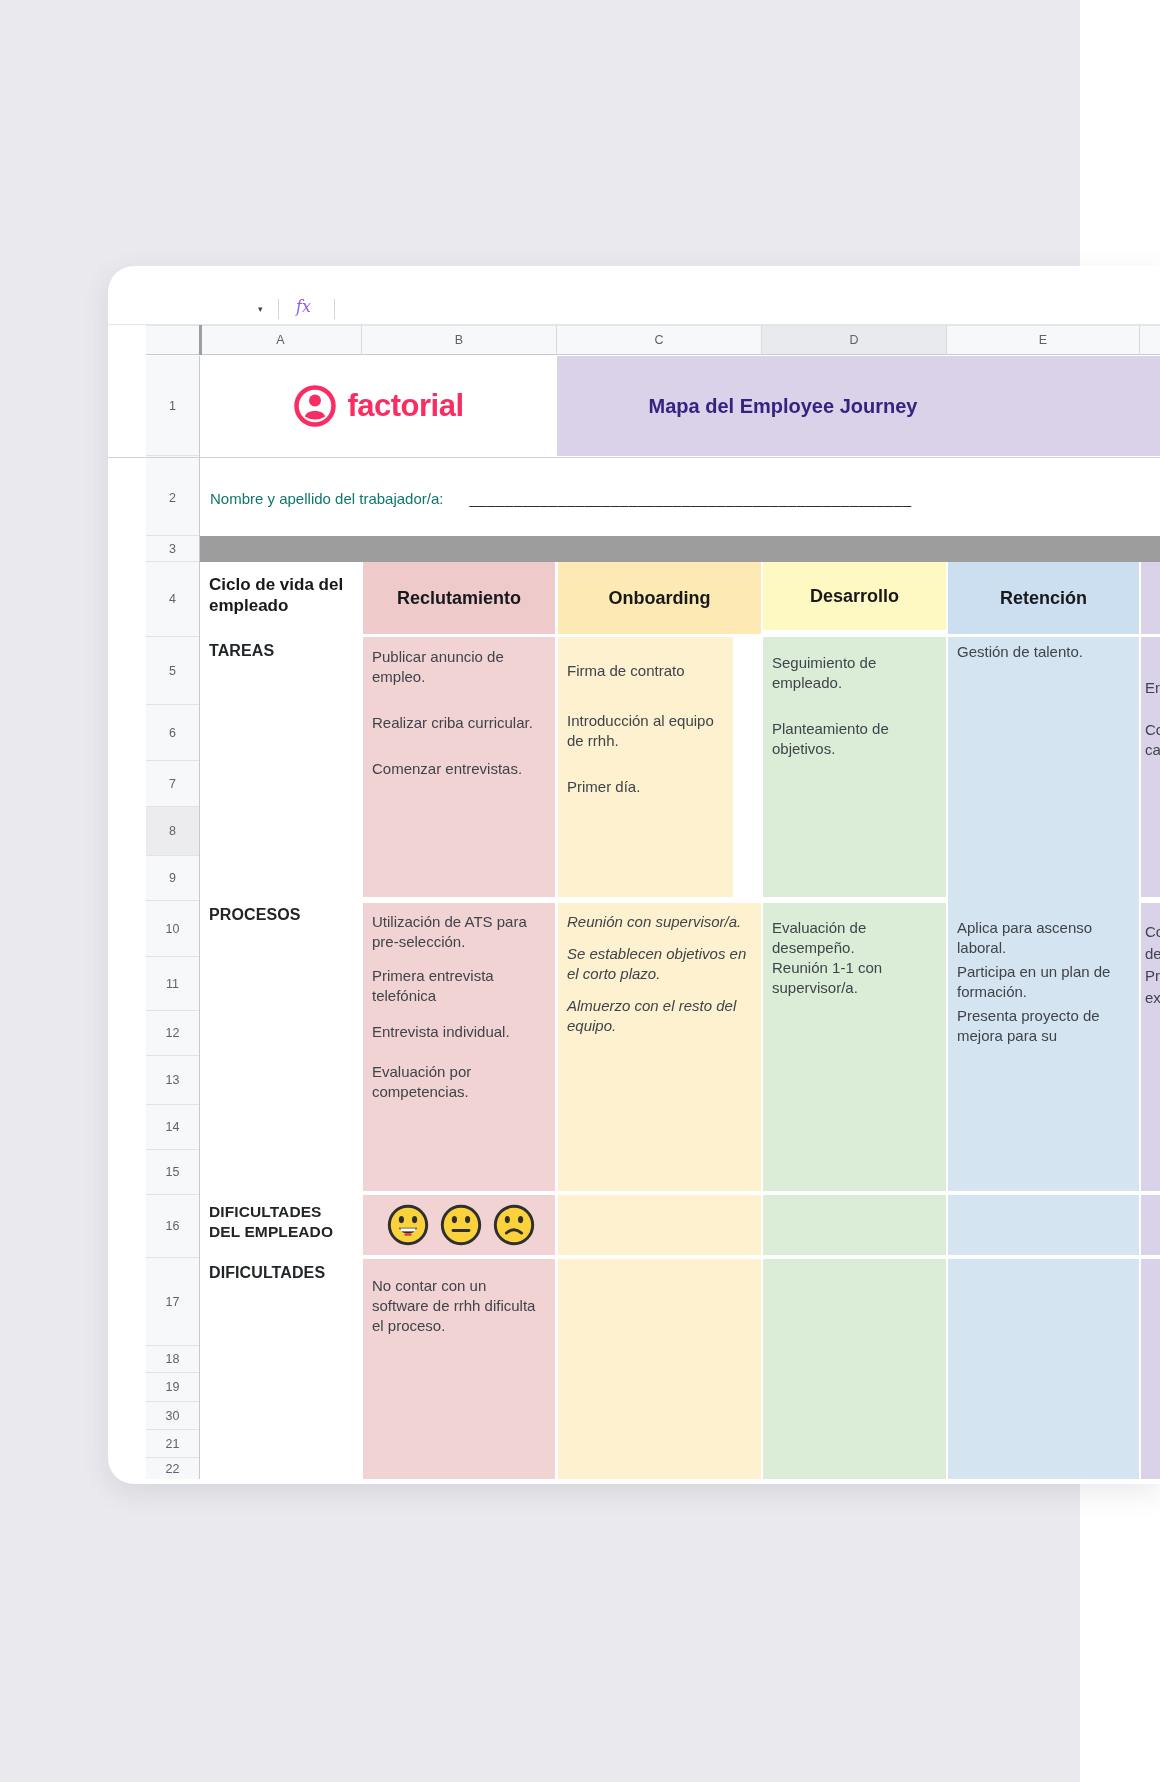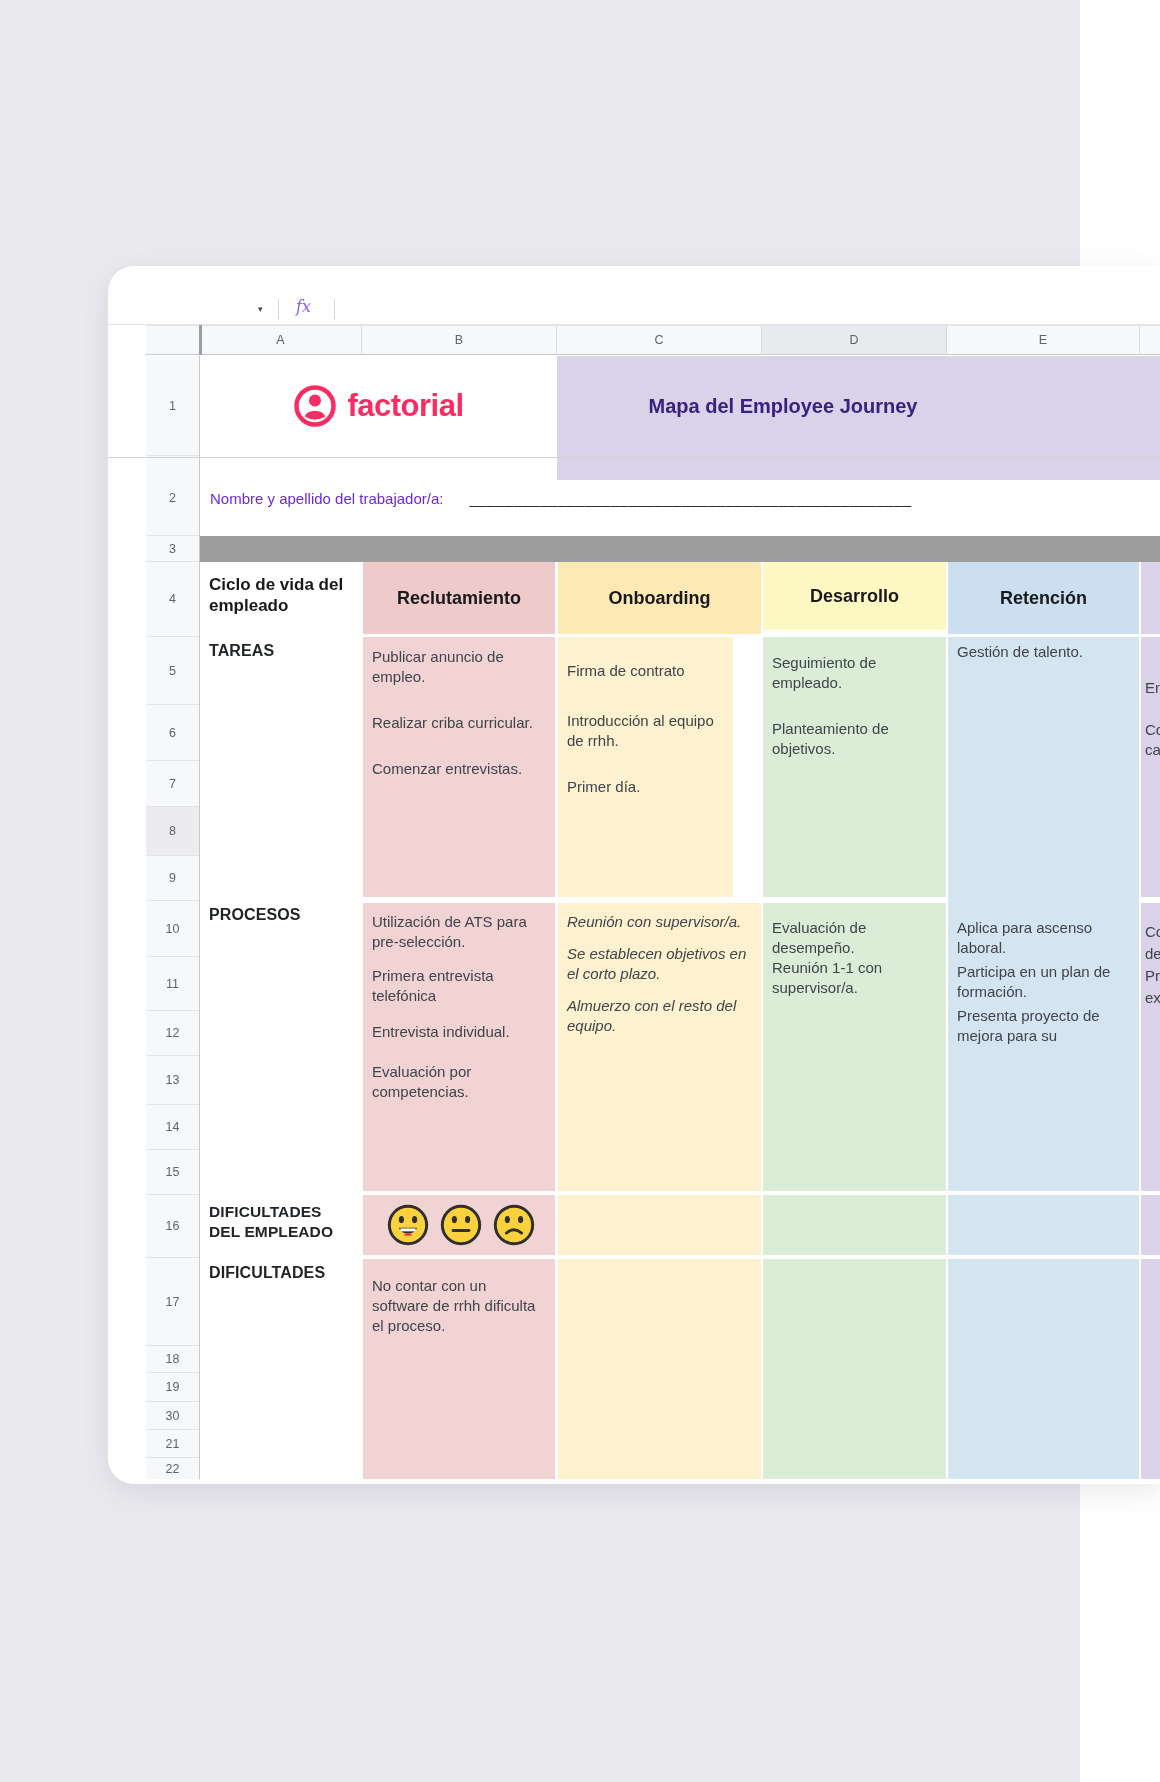--- a/index.html
+++ b/index.html
@@ -99,29 +99,29 @@
   <div class="gridcell" style="left:92px;top:90px;width:357px;height:100px;display:flex;align-items:center;justify-content:center;">
     <span class="abs" style="position:static;display:flex;align-items:center;">
       <svg width="44" height="44" viewBox="0 0 44 44">
         <circle cx="22" cy="22" r="18.5" fill="none" stroke="#fa2d63" stroke-width="4.5"></circle>
         <circle cx="22" cy="16.5" r="6" fill="#fa2d63"></circle>
         <path d="M11.8 32.5c2-7.2 18.4-7.2 20.4 0a18.5 18.5 0 0 1-20.4 0z" fill="#fa2d63"></path>
       </svg>
       <span class="brand-text">factorial</span>
     </span>
   </div>
-  <div class="gridcell" style="left:449px;top:90px;width:603px;height:124px;background:#d9d2e9;">
+  <div class="gridcell" style="left:449px;top:90px;width:603px;height:100px;background:#d9d2e9;">
     <div style="position:absolute;left:0;top:0;width:452px;height:100px;display:flex;align-items:center;justify-content:center;">
       <span class="banner-title">Mapa del Employee Journey</span>
     </div>
   </div>
   <div class="freeze-h"></div>
 
   <div class="gridcell" style="left:92px;top:194px;width:960px;height:76px;display:flex;align-items:center;">
-    <span style="font-size:15px;color:#6d28d9;margin-left:10px;">Nombre y apellido del trabajador/a:</span>
+    <span style="font-size:15px;color:#0f766e;margin-left:10px;">Nombre y apellido del trabajador/a:</span>
     <span style="font-size:15px;color:#202124;margin-left:26px;letter-spacing:.5px;">__________________________________________________</span>
   </div>
 
   <div class="gridcell gray-band" style="left:92px;top:270px;width:960px;height:26px;"></div>
 
   <div class="gridcell" style="left:92px;top:296px;width:162px;height:72px;background:#ffffff;">
     <div style="margin:12px 0 0 9px;font-weight:bold;font-size:17px;line-height:21px;color:#17191b;width:148px;">Ciclo de vida del empleado</div>
   </div>
   <div class="gridcell hcell" style="left:255px;top:296px;width:192px;height:72px;background:#eecaca;">
       <span>Reclutamiento</span>

